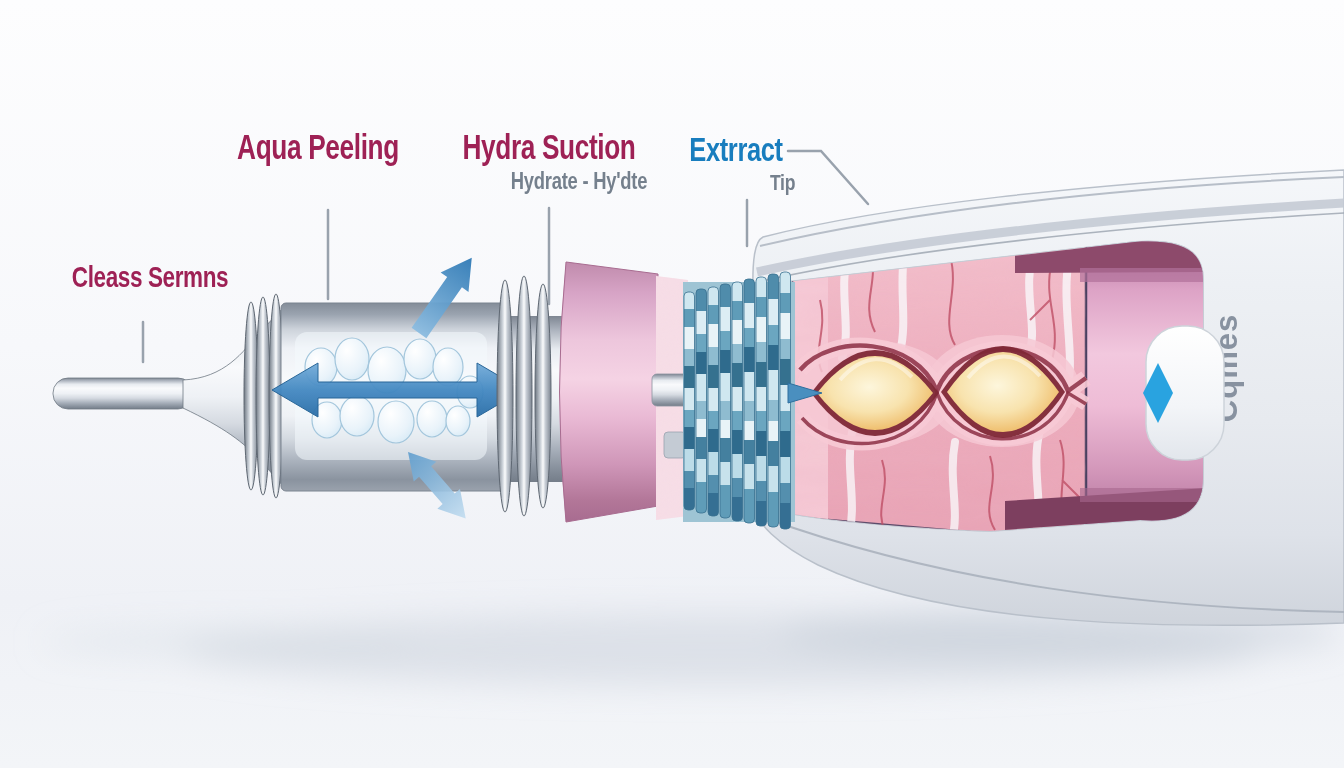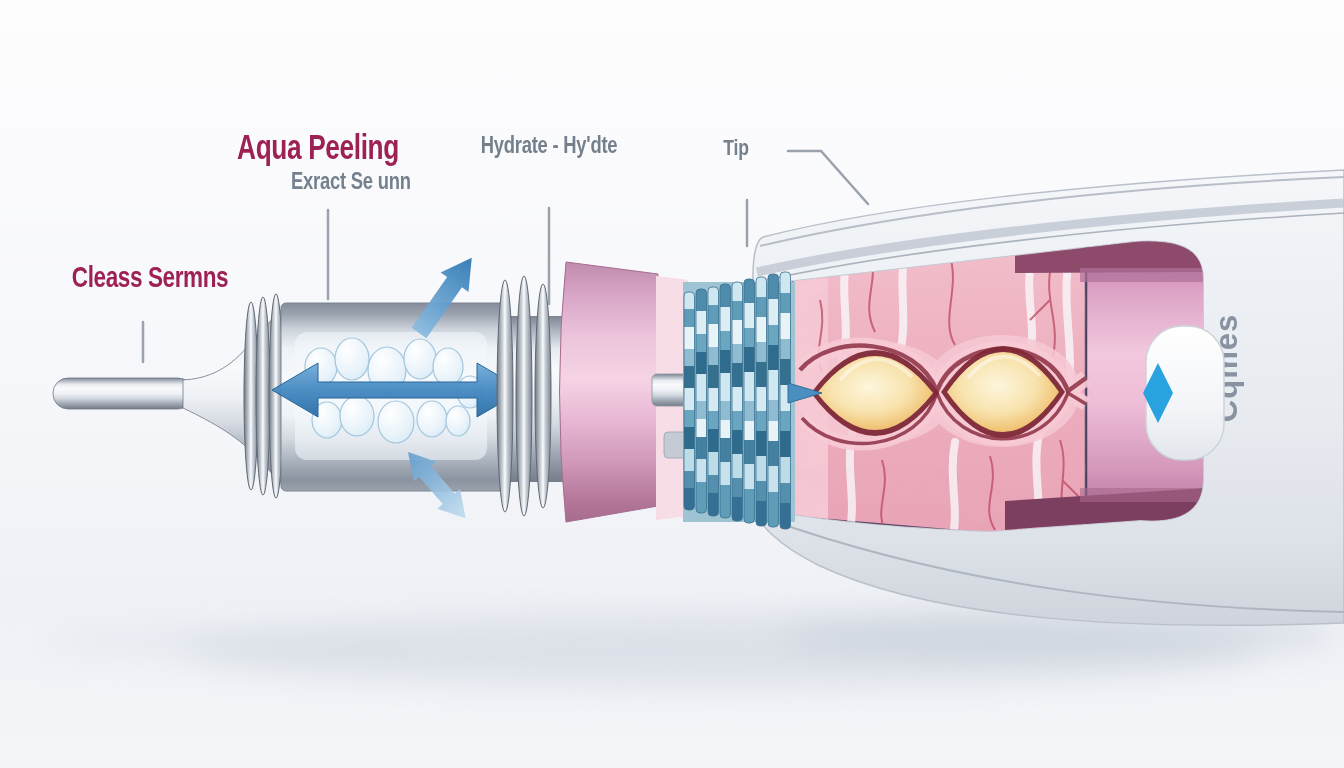--- a/index.html
+++ b/index.html
@@ -337,28 +337,29 @@
     <path d="M 143 322 L 143 362"></path>
     <path d="M 328 210 L 328 299"></path>
     <path d="M 549 208 L 549 304"></path>
     <path d="M 747 200 L 747 246"></path>
     <path d="M 788 151 L 821 151 L 868 204"></path>
   </g>
 </svg>
 
   <div class="label" style="left:318px;top:129px">
     <div><span class="lbl-title">Aqua Peeling</span></div>
-    <div><span class="lbl-sub">Exract Se unn</span></div>
   </div>
 
   <div class="label" style="left:549px;top:129px">
+    <div><span class="lbl-title">Hydra Suction</span></div>
     <div><span class="lbl-sub">Hydrate - Hy'dte</span></div>
   </div>
 
   <div class="label" style="left:736px;top:132px">
+    <div><span class="lbl-title blue">Extrract</span></div>
     <div><span class="lbl-sub small">Tip</span></div>
   </div>
 
   <div class="label" style="left:150px;top:262px">
     <div><span class="lbl-title small">Cleass Sermns</span></div>
   </div>
 
 </div>
 
 </body></html>

